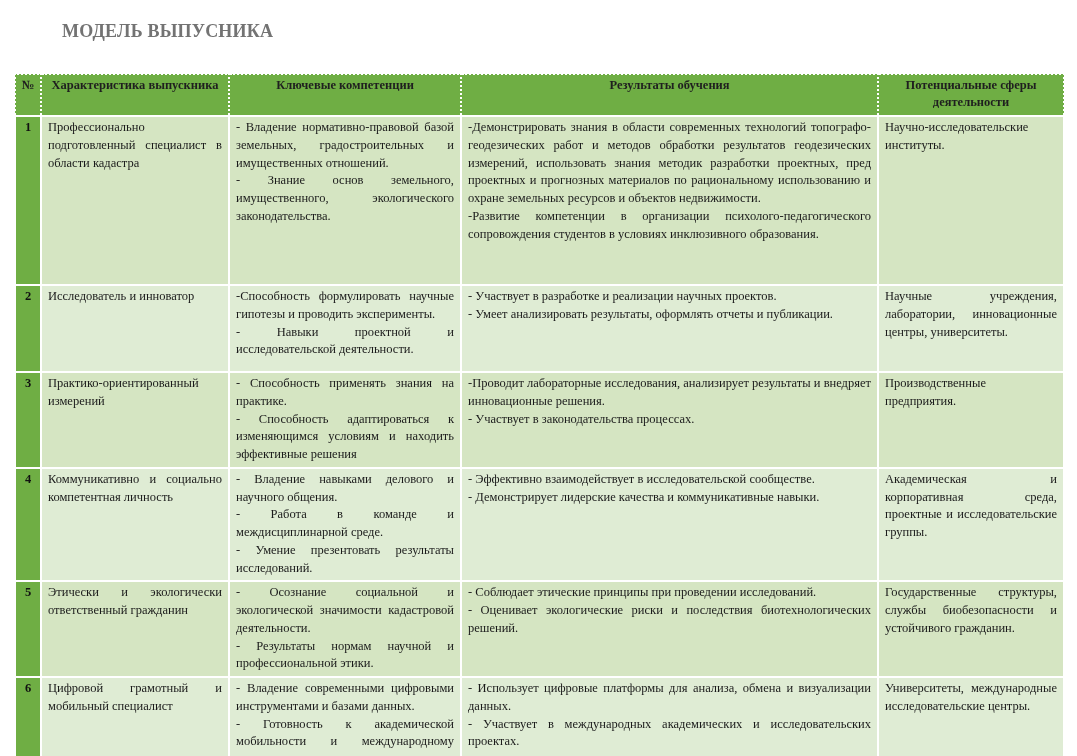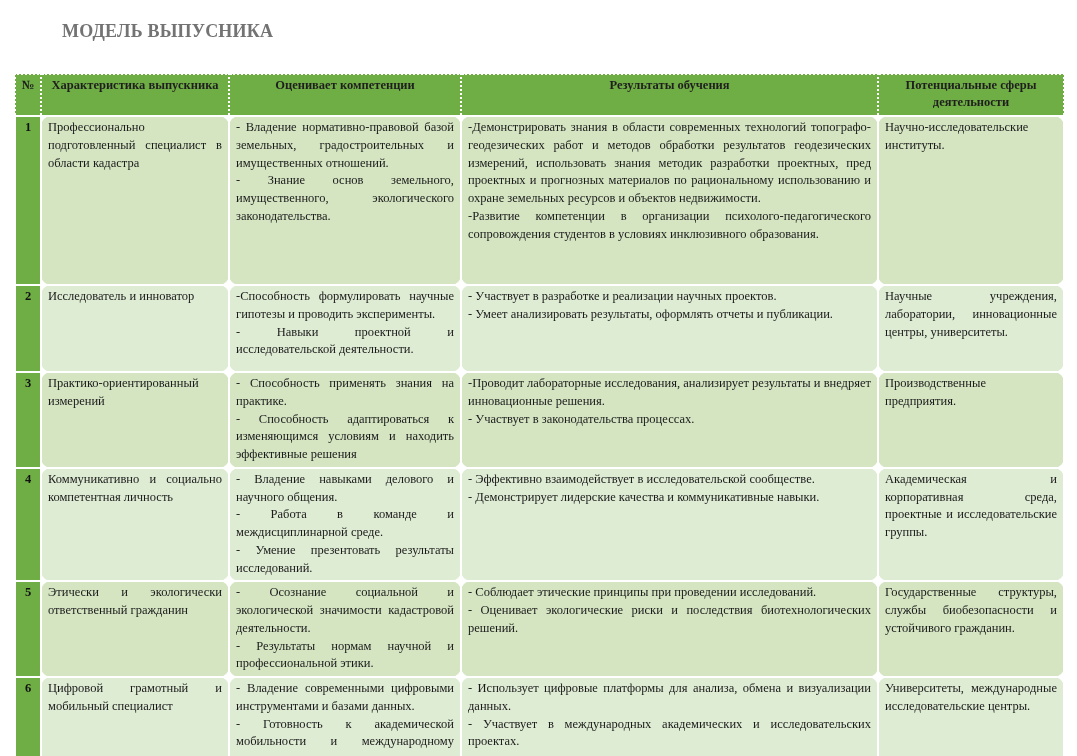--- a/index.html
+++ b/index.html
@@ -66,21 +66,20 @@
     background: #6FAE44;
     font-weight: bold;
     text-align: center;
     padding-left: 2px;
     padding-right: 2px;
     color: #111;
   }
   tbody td.txt {
     text-align: justify;
     white-space: pre-line;
-    border-radius: 10px;
   }
   tbody tr:nth-child(odd)  td.txt { background: #D5E5C2; }
   tbody tr:nth-child(even) td.txt { background: #DFECD4; }
 
   tbody tr:nth-child(1) { height: 169px; }
   tbody tr:nth-child(2) { height: 87px;  }
   tbody tr:nth-child(3) { height: 85px;  }
   tbody tr:nth-child(4) { height: 92px;  }
   tbody tr:nth-child(5) { height: 90px;  }
   tbody tr:nth-child(6) { height: 100px; }
@@ -99,21 +98,21 @@
       <col class="c-num">
         <col class="c-char">
         <col class="c-comp">
         <col class="c-out">
         <col class="c-sph">
     </colgroup>
     <thead>
       <tr>
         <th class="num-h">№</th>
         <th>Характеристика выпускника</th>
-        <th>Оценивает компетенции</th>
+        <th>Ключевые компетенции</th>
         <th>Результаты обучения</th>
         <th>Потенциальные сферы деятельности</th>
       </tr>
     </thead>
     <tbody>
       <tr>
         <td class="num">1</td>
         <td class="txt">Профессионально подготовленный специалист в области кадастра</td>
         <td class="txt">- Владение нормативно-правовой базой земельных, градостроительных и имущественных отношений.
 - Знание основ земельного, имущественного, экологического законодательства.</td>

